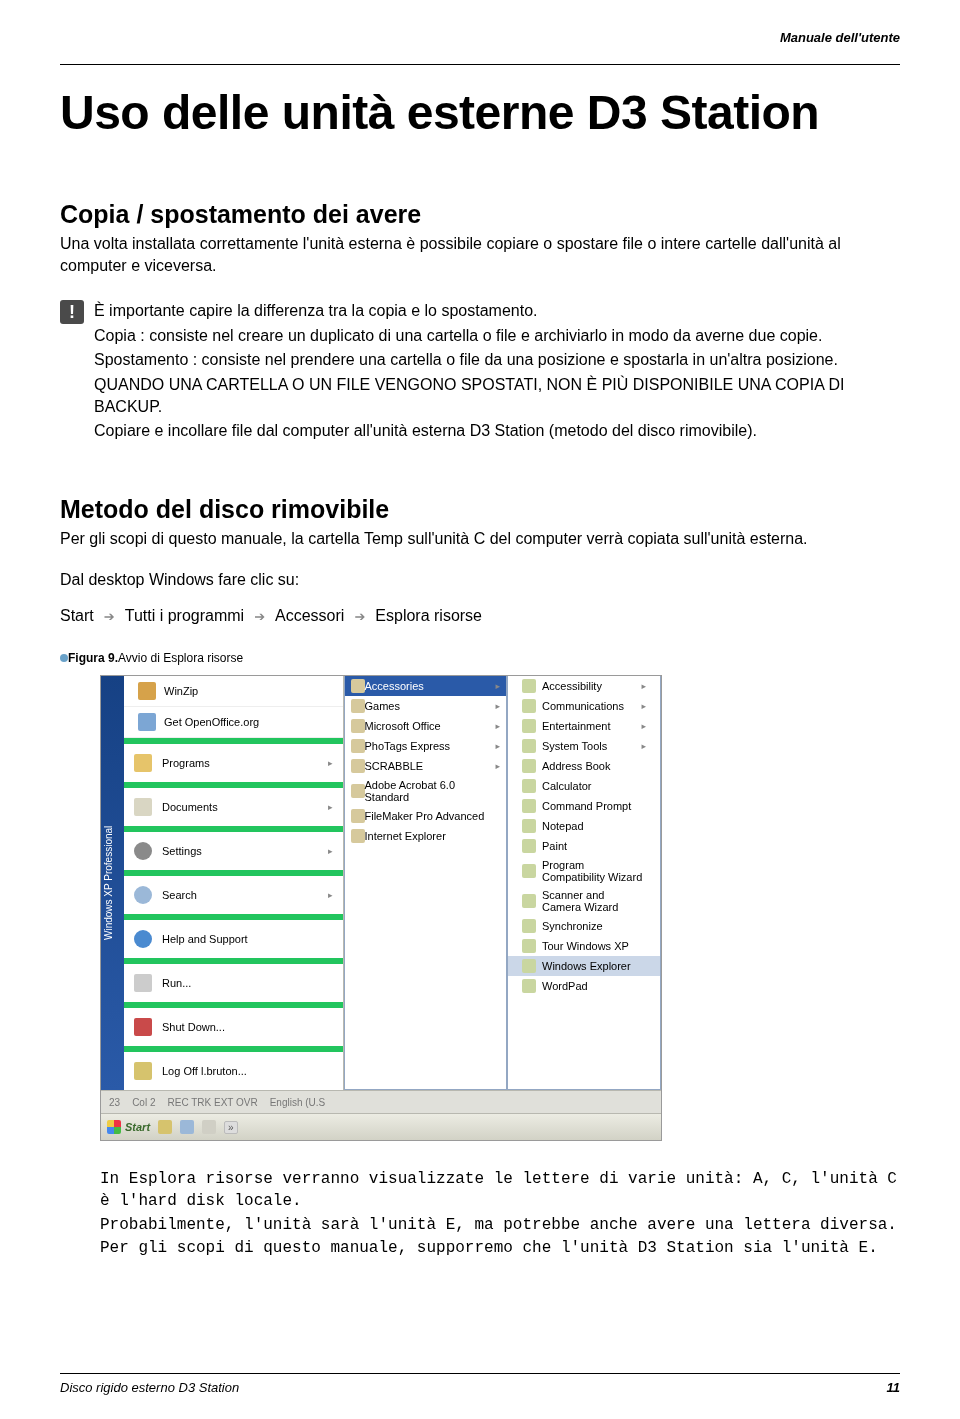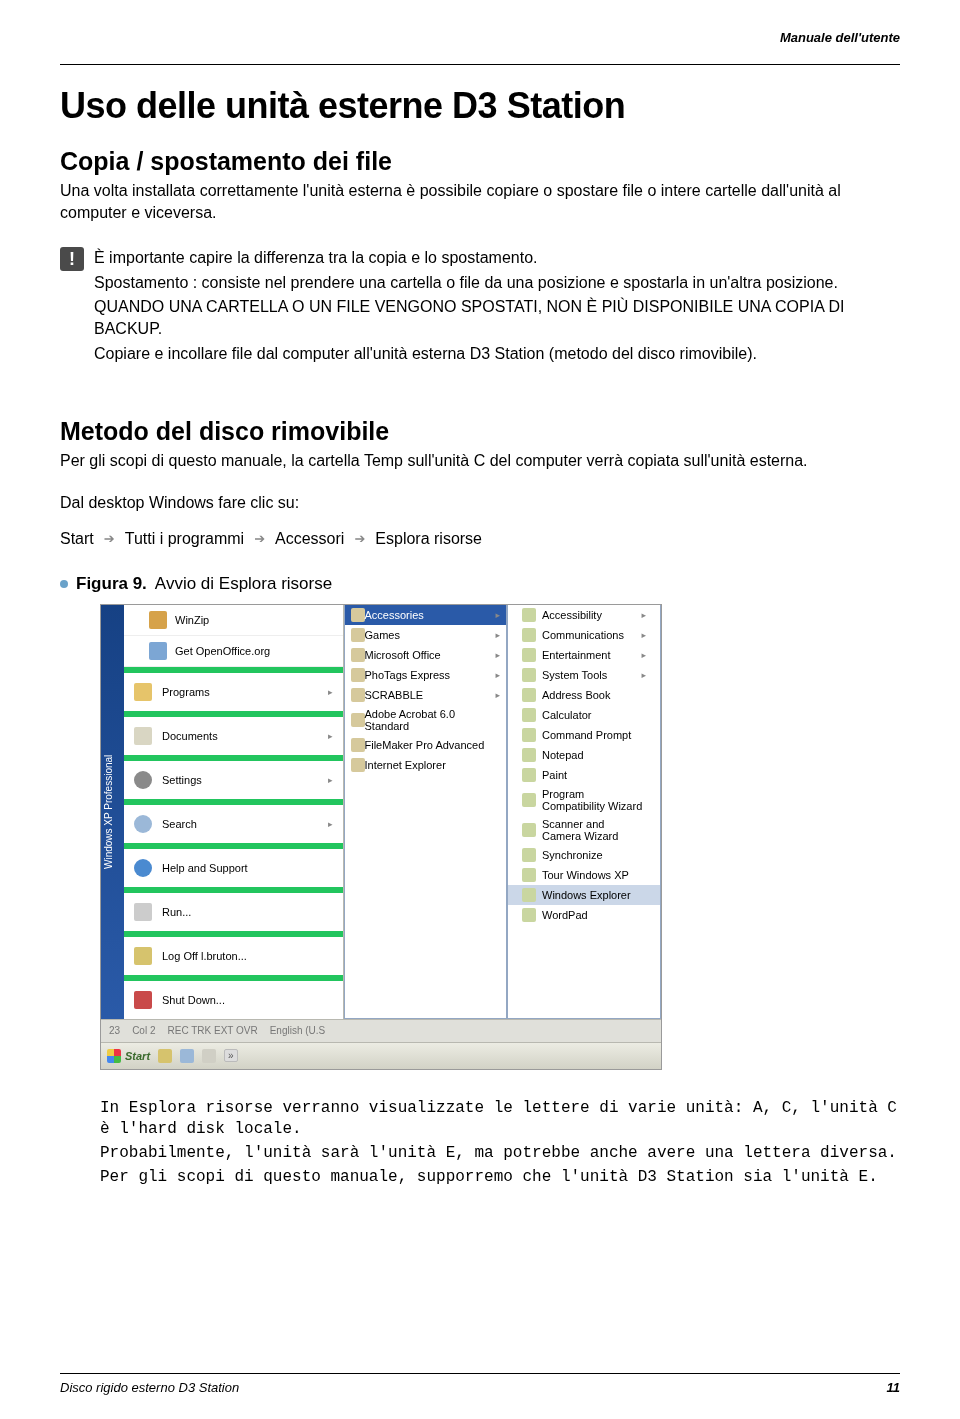--- a/index.html
+++ b/index.html
@@ -20,23 +20,23 @@
   .header-line {
     font-size: 13px;
     font-weight: bold;
     font-style: italic;
     text-align: right;
     border-bottom: 1px solid #000;
     padding-bottom: 19px;
     margin-bottom: 20px;
   }
   h1 {
-    font-size: 36px;
+    font-size: 48px;
     font-weight: bold;
-    margin: 14px 0 20px 0;
+    margin: 14px 0 60px 0;
     letter-spacing: -0.5px;
   }
   h2 {
     font-size: 25px;
     font-weight: bold;
     margin: 0 0 4px 0;
   }
   p {
     font-size: 16px;
     line-height: 1.35;
@@ -70,22 +70,21 @@
     align-items: center;
     gap: 10px;
   }
   .arrow {
     font-size: 13px;
     color: #888;
   }
   .fig-caption {
     display: flex;
     align-items: center;
-    gap: 8px;
-    font-size: 17px;
+    font-size: 12px;
     margin: 12px 0 10px 0;
   }
   .bullet {
     width: 8px;
     height: 8px;
     background: #6aa2c9;
     border-radius: 50%;
     display: inline-block;
   }
   .fig-label { font-weight: bold; }
@@ -112,21 +111,21 @@
     padding: 6px 2px;
     box-sizing: border-box;
   }
   .ss-startcol {
     width: 230px;
     background: #fff;
     border-right: 1px solid #b8b8b0;
   }
   .ss-startcol .simple-row {
     display:flex;align-items:center;gap:8px;
-    padding: 6px 25px;
+    padding: 6px 14px;
     border-bottom: 1px solid #eee;
   }
   .ss-startcol .group-row {
     display:flex;align-items:center;gap:10px;
     padding: 10px 10px;
     border-top: 6px solid #22c55e;
     background: #fff;
   }
   .icon16 {
     width: 18px;height:18px;
@@ -216,27 +215,28 @@
   .desktop-note { font-size: 16px; margin: 22px 0 8px 0; }
 </style>
 </head>
 <body>
 <div class="page">
 
 <div class="header-line">Manuale dell'utente</div>
 
 <h1>Uso delle unità esterne D3 Station</h1>
 
-<h2>Copia / spostamento dei file</h2>
+<h2>Copia / spostamento dei avere</h2>
 <p>Una volta installata correttamente l'unità esterna è possibile copiare o spostare file o intere cartelle dall'unità al computer e viceversa.</p>
 
 <div class="alert-row">
   <div class="alert-icon">!</div>
   <div class="alert-body">
     <p>È importante capire la differenza tra la copia e lo spostamento.</p>
+    <p>Copia : consiste nel creare un duplicato di una cartella o file e archiviarlo in modo da averne due copie.</p>
     <p>Spostamento : consiste nel prendere una cartella o file da una posizione e spostarla in un'altra posizione.</p>
     <p class="caps">QUANDO UNA CARTELLA O UN FILE VENGONO SPOSTATI, NON È PIÙ DISPONIBILE UNA COPIA DI BACKUP.</p>
     <p>Copiare e incollare file dal computer all'unità esterna D3 Station (metodo del disco rimovibile).</p>
   </div>
 </div>
 
 <div class="section2">
   <h2>Metodo del disco rimovibile</h2>
   <p>Per gli scopi di questo manuale, la cartella Temp sull'unità C del computer verrà copiata sull'unità esterna.</p>
 
@@ -293,26 +293,26 @@
               </div>
               <div class="group-row">
                 <span class="icon16 icon-help"></span>
                 <span>Help and Support</span>
               </div>
               <div class="group-row">
                 <span class="icon16 icon-run"></span>
                 <span>Run...</span>
               </div>
               <div class="group-row">
+                <span class="icon16 icon-power"></span>
+                <span>Shut Down...</span>
+              </div>
+              <div class="group-row">
                 <span class="icon16 icon-key"></span>
                 <span>Log Off l.bruton...</span>
-              </div>
-              <div class="group-row">
-                <span class="icon16 icon-power"></span>
-                <span>Shut Down...</span>
               </div>
             </div>
       </div>
       <div class="ss-submenu">
         <div id="programs-list">
               <div class="srow hl">
                 <span class="sicon"></span>
                 <span>Accessories</span>
                 <span class="tri">▸</span>
               </div>

